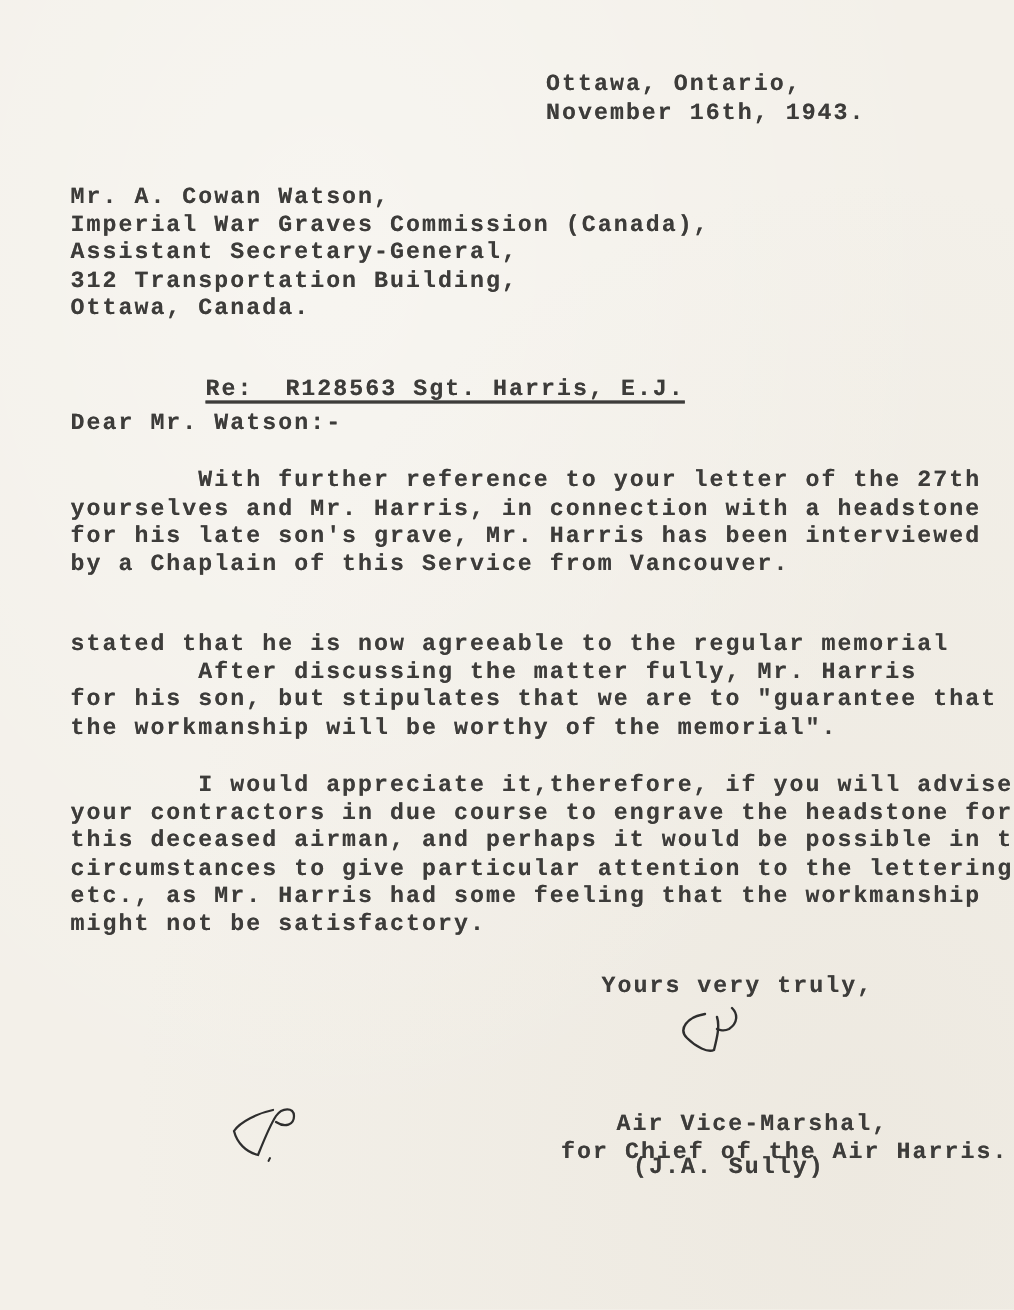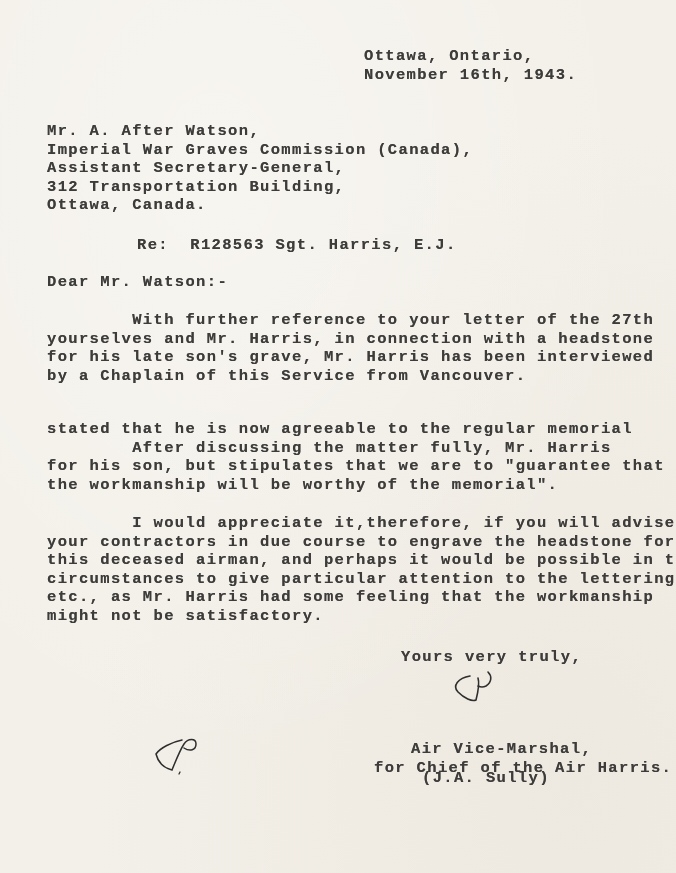--- a/index.html
+++ b/index.html
@@ -24,37 +24,39 @@
       line-height: 18.6px;
       white-space: pre;
       font-weight: bold;
       letter-spacing: 1.35px;
       color: #3d3c3a;
       text-shadow: 0 0 0.4px rgba(40,40,40,0.6);
     }
     .block { position: absolute; }
     .block .line { position: static; display: block; }
     .re {
+      text-decoration: underline;
       text-decoration-thickness: 1.5px;
       text-underline-offset: 4px;
+      margin-top: 14px;
     }
     .sig { position: absolute; }
   </style>
 </head>
 <body>
 
 <div class="page">
 
   <div class="block" style="left:364px; top:47px;">
     <span class="line">Ottawa, Ontario,</span>
     <span class="line">November 16th, 1943.</span>
   </div>
 
   <div class="block" style="left:47px; top:122px;">
-    <span class="line">Mr. A. After Watson,</span>
+    <span class="line">Mr. A. Cowan Watson,</span>
     <span class="line">Imperial War Graves Commission (Canada),</span>
     <span class="line">Assistant Secretary-General,</span>
     <span class="line">312 Transportation Building,</span>
     <span class="line">Ottawa, Canada.</span>
   </div>
 
   <div class="line re" style="left:137px; top:236px;">Re:  R128563 Sgt. Harris, E.J.</div>
 
   <div class="line" style="left:47px; top:273px;">Dear Mr. Watson:-</div>
 

